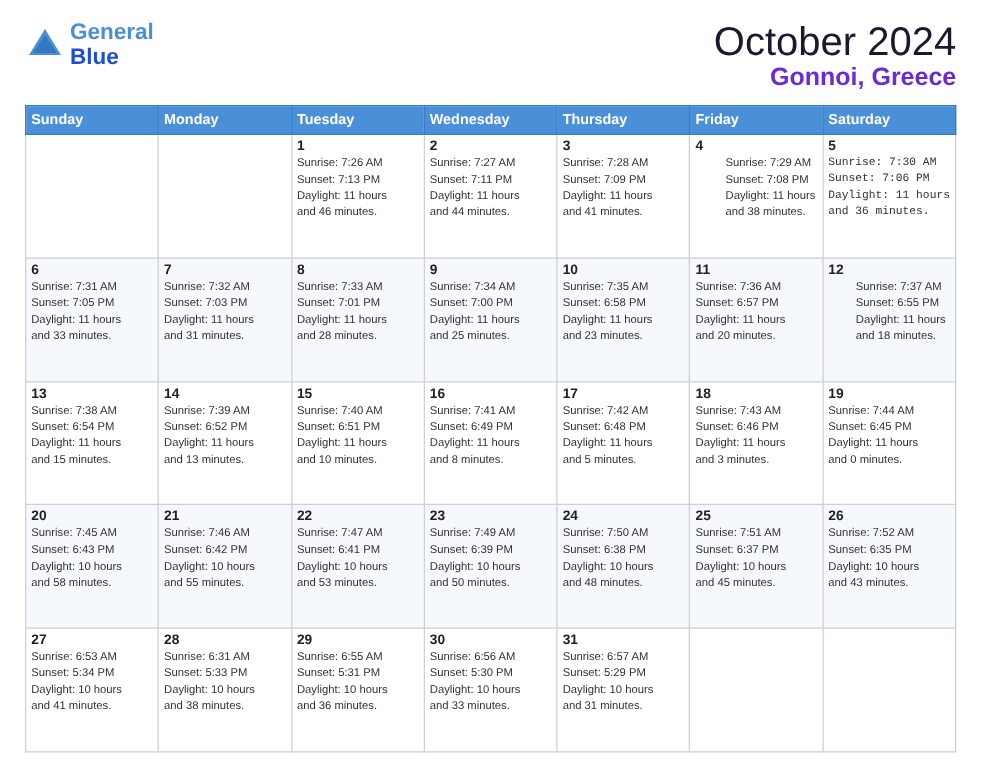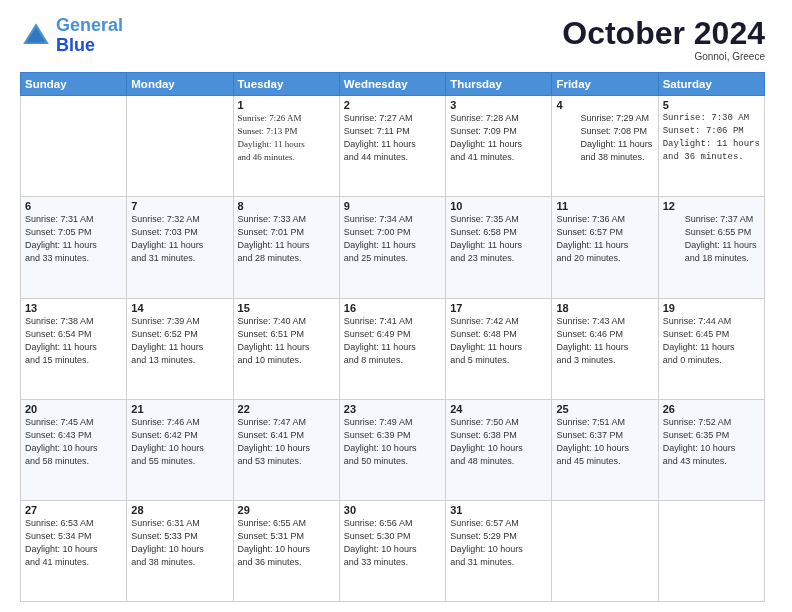--- a/index.html
+++ b/index.html
@@ -39,27 +39,28 @@
     }
     .logo-icon {
       width: 32px;
       height: 32px;
     }
     .title-block {
       text-align: right;
     }
     .month-title {
       font-size: 32px;
-      font-weight: bold;
+      font-weight: normal;
       color: #1a1a2e;
       line-height: 1.1;
     }
     .subtitle {
-      font-size: 10px;
-      color: #404040;
+      font-size: 20px;
+      color: #6d28d9;
+      font-weight: bold;
     }
     .calendar-table {
       width: 100%;
       border-collapse: collapse;
       flex: 1;
       table-layout: fixed;
     }
     .calendar-table th {
       background: #4a90d9;
       color: #fff;
@@ -128,21 +129,21 @@
           <th>Friday</th>
           <th>Saturday</th>
         </tr>
     </thead>
     <tbody id="calendar-body">
     <tr>
           <td class="empty-cell"></td>
           <td class="empty-cell"></td>
           <td>
             <span class="day-number">1</span>
-            <div class="day-info" style="white-space: pre-line; font-family: Liberation Serif, serif;">Sunrise: 7:26 AM
+            <div class="day-info" style="white-space: pre-line;">Sunrise: 7:26 AM
 Sunset: 7:13 PM
 Daylight: 11 hours
 and 46 minutes.</div>
           </td>
           <td>
             <span class="day-number">2</span>
             <div class="day-info" style="white-space: pre-line;">Sunrise: 7:27 AM
 Sunset: 7:11 PM
 Daylight: 11 hours
 and 44 minutes.</div>

